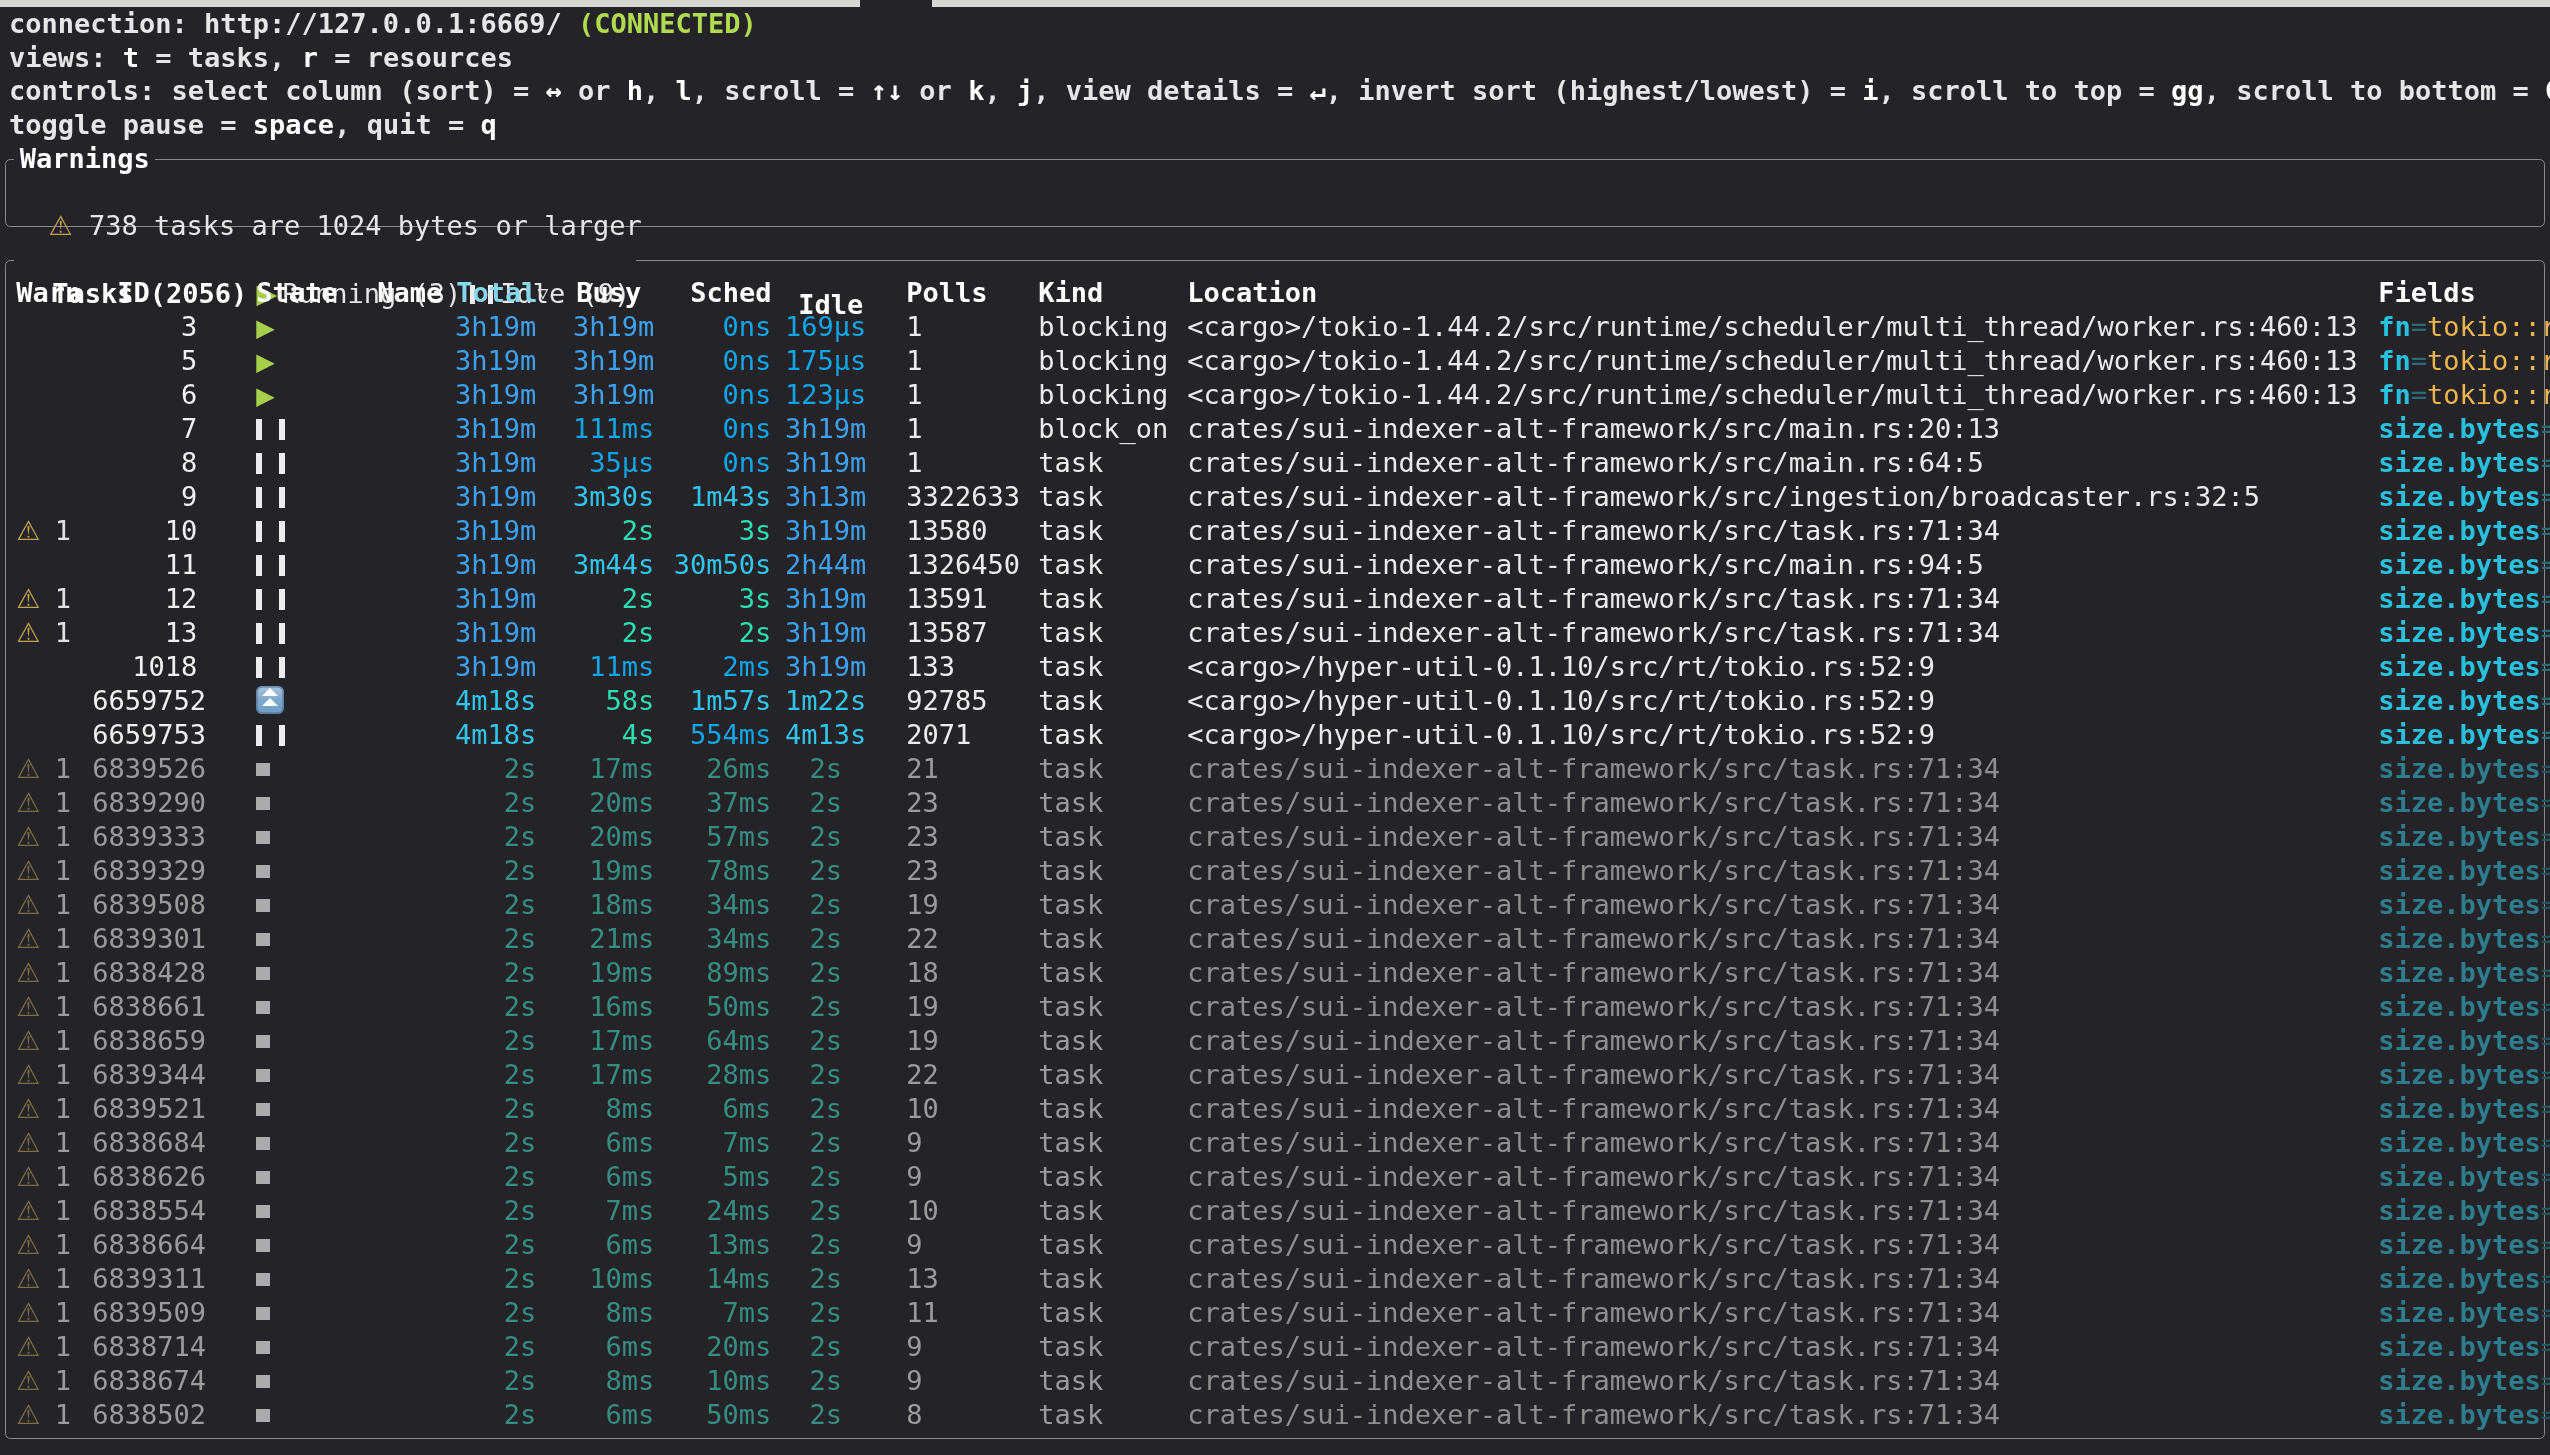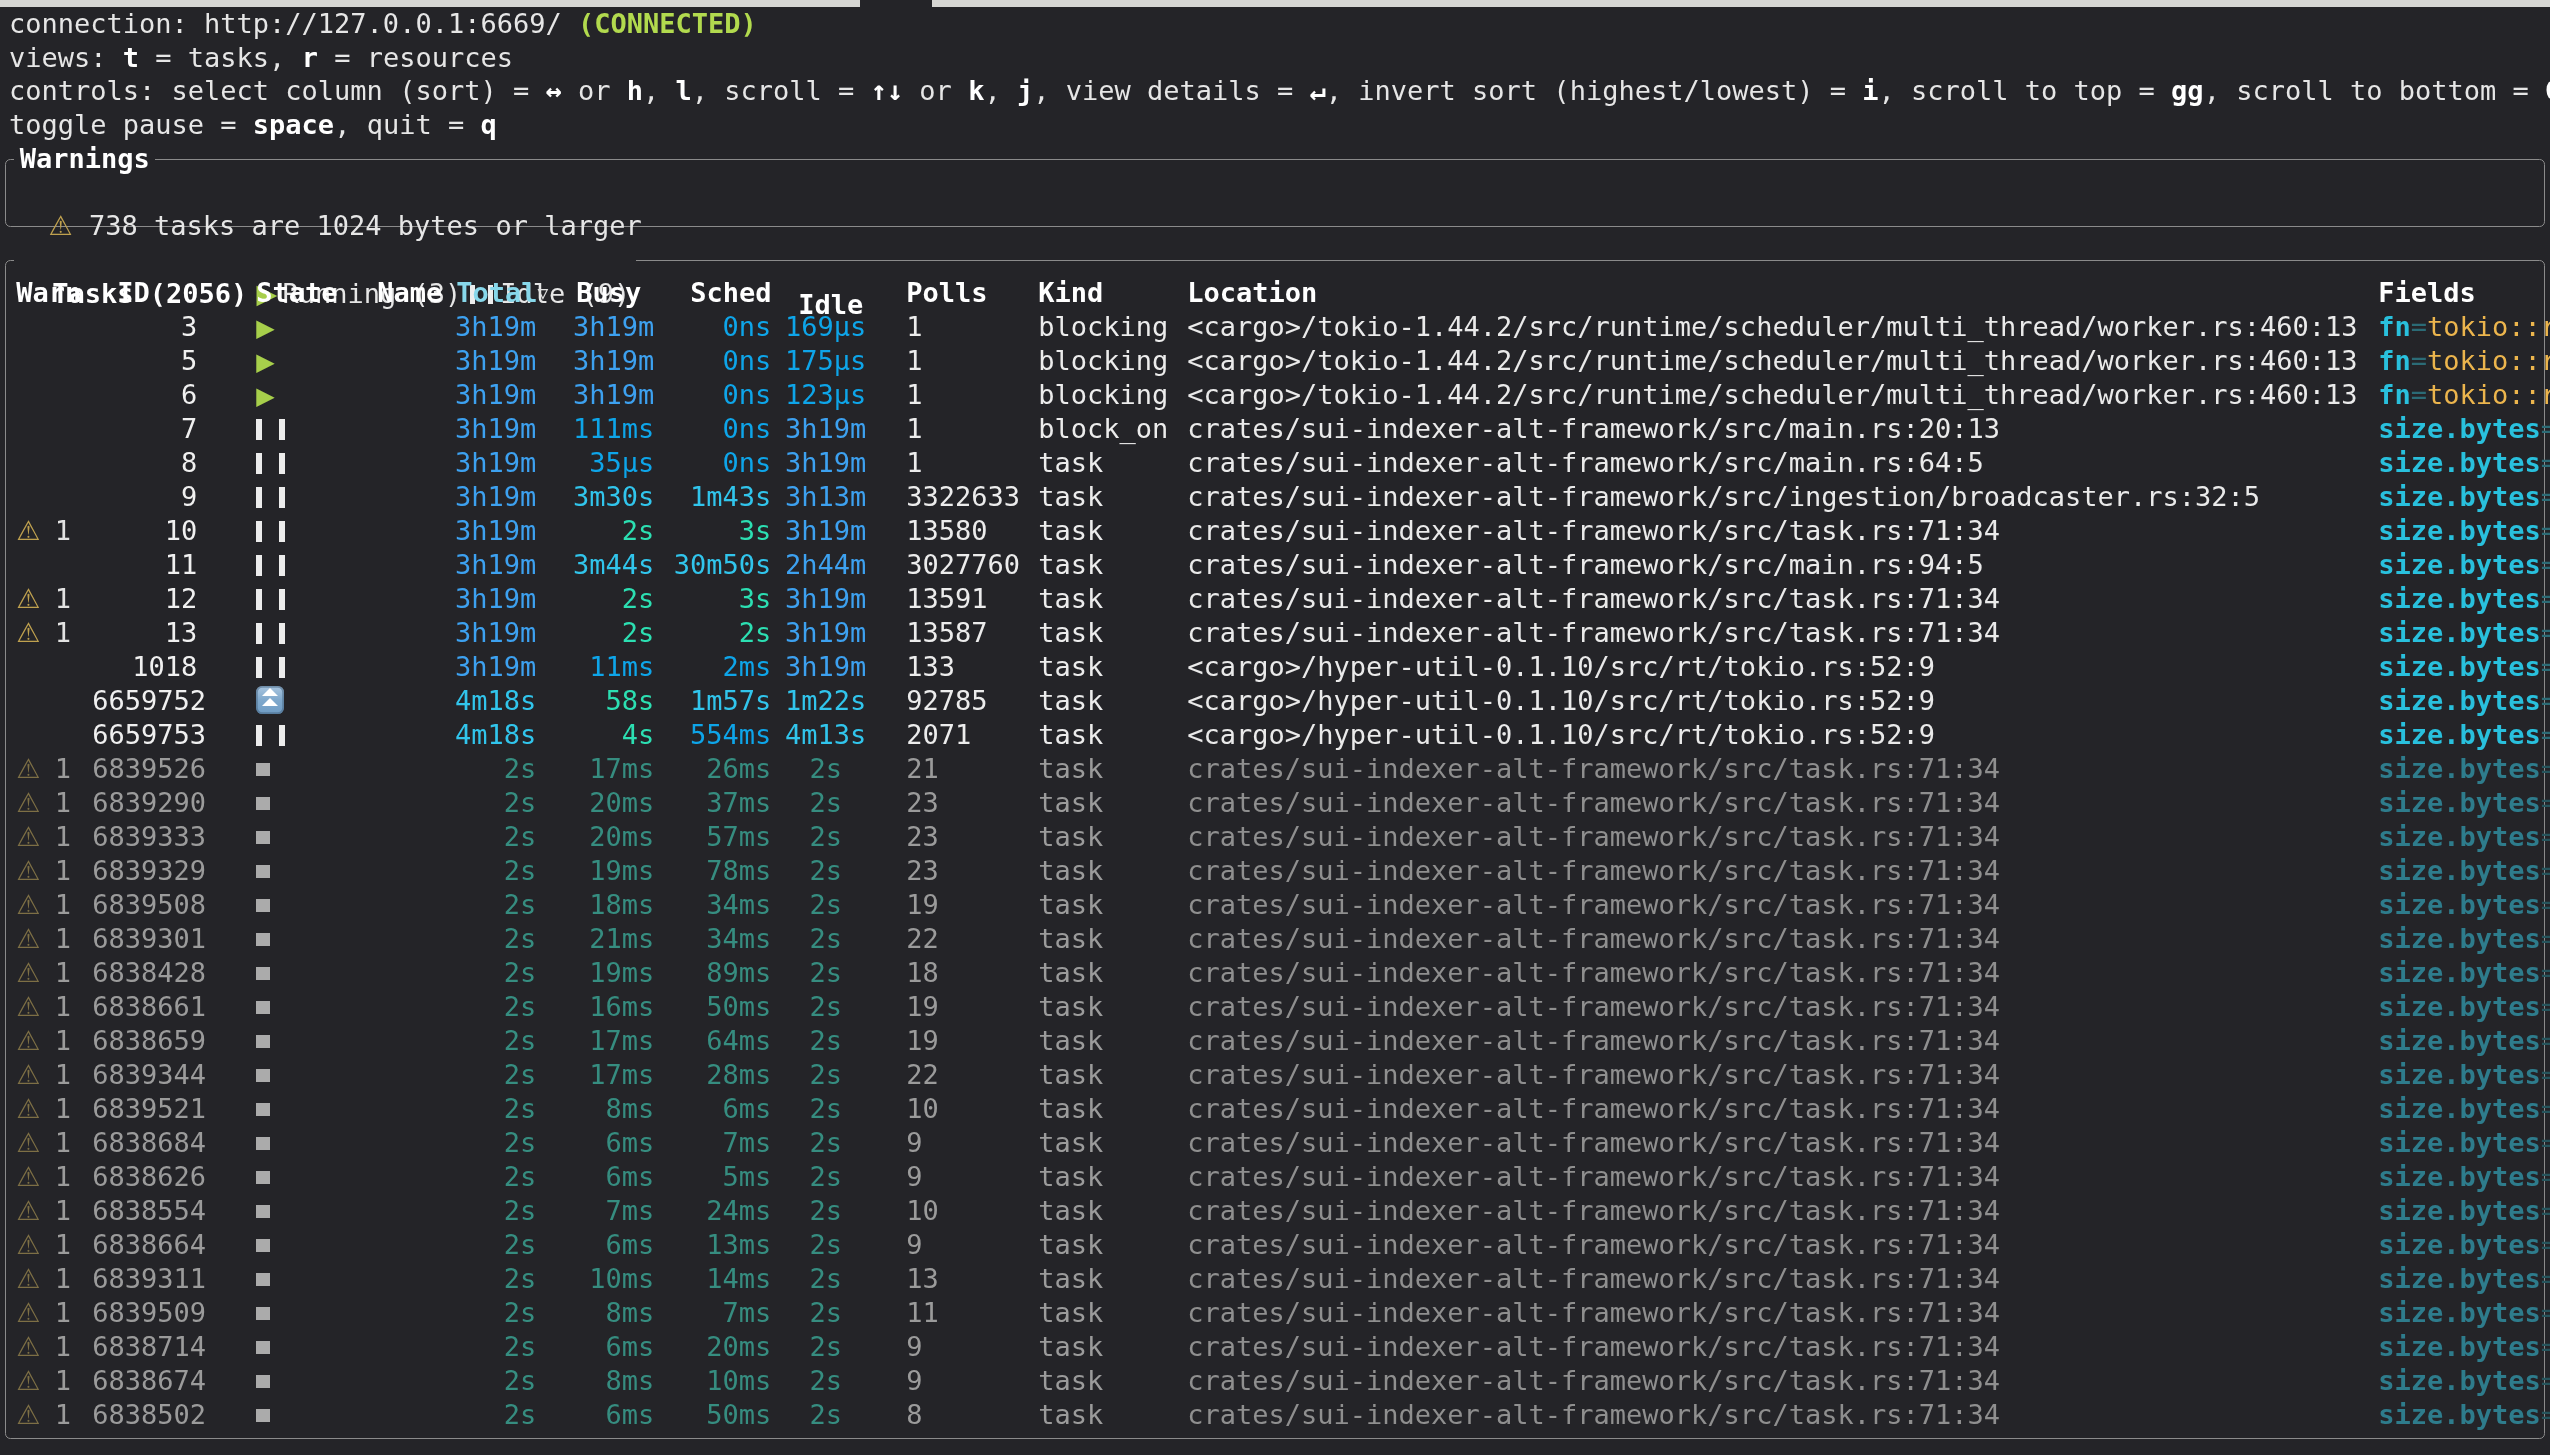--- a/index.html
+++ b/index.html
@@ -7,21 +7,21 @@
     width:2550px;height:1456px;overflow:hidden;position:relative;
     background:#242428;
     font-family:"DejaVu Sans Mono", monospace;
     font-size:27px;line-height:34px;color:#e6e6e6;
     -webkit-font-smoothing:antialiased;
   }
   .top-strip{position:absolute;top:0;left:0;width:2550px;height:7.2px;background:#d6d6d3;}
   .top-strip-gap{position:absolute;top:0;left:860px;width:72px;height:7.2px;background:#242428;}
 
   .line{position:absolute;left:9px;white-space:pre;height:34px;}
-  .seg-p{color:#e6e6e6;}
+  .seg-p{color:#e6e6e6;font-weight:bold;}
   .seg-k{color:#ffffff;font-weight:bold;}
   .seg-g{color:#b2da4e;font-weight:bold;}
 
   
   .panel{position:absolute;left:5.4px;width:2538px;border:1.8px solid #8b8b8b;border-radius:5.4px;background:transparent;}
   .panel-title{position:absolute;white-space:pre;background:#242428;padding:0 5.4px;height:34px;}
   .bold{font-weight:bold;color:#fff;}
 
   .warn-ic{color:#bfa14f;font-family:"DejaVu Sans",sans-serif;}
   .warn-n{color:#e2e2e2;}
@@ -230,21 +230,21 @@
   </div>
 
   <div class="trow">
     <span class="cell c-warn"></span>
     <span class="cell c-id">11</span>
     <span class="cell c-state"><span class="st-idle"></span></span>
     <span class="cell c-total d-h">3h19m</span>
     <span class="cell c-busy d-m">3m44s</span>
     <span class="cell c-sched d-m">30m50s</span>
     <span class="cell c-idle d-h">2h44m</span>
-    <span class="cell c-polls">3027760</span>
+    <span class="cell c-polls">1326450</span>
     <span class="cell c-kind">task</span>
     <span class="cell c-loc">crates/sui-indexer-alt-framework/src/main.rs:94:5</span>
     <span class="cell c-fields"><span class="fk">size.bytes</span><span class="feq">=</span></span>
   </div>
 
   <div class="trow">
     <span class="cell c-warn"><span class="warn-ic">⚠</span><span class="warn-n">1</span></span>
     <span class="cell c-id">12</span>
     <span class="cell c-state"><span class="st-idle"></span></span>
     <span class="cell c-total d-h">3h19m</span>

